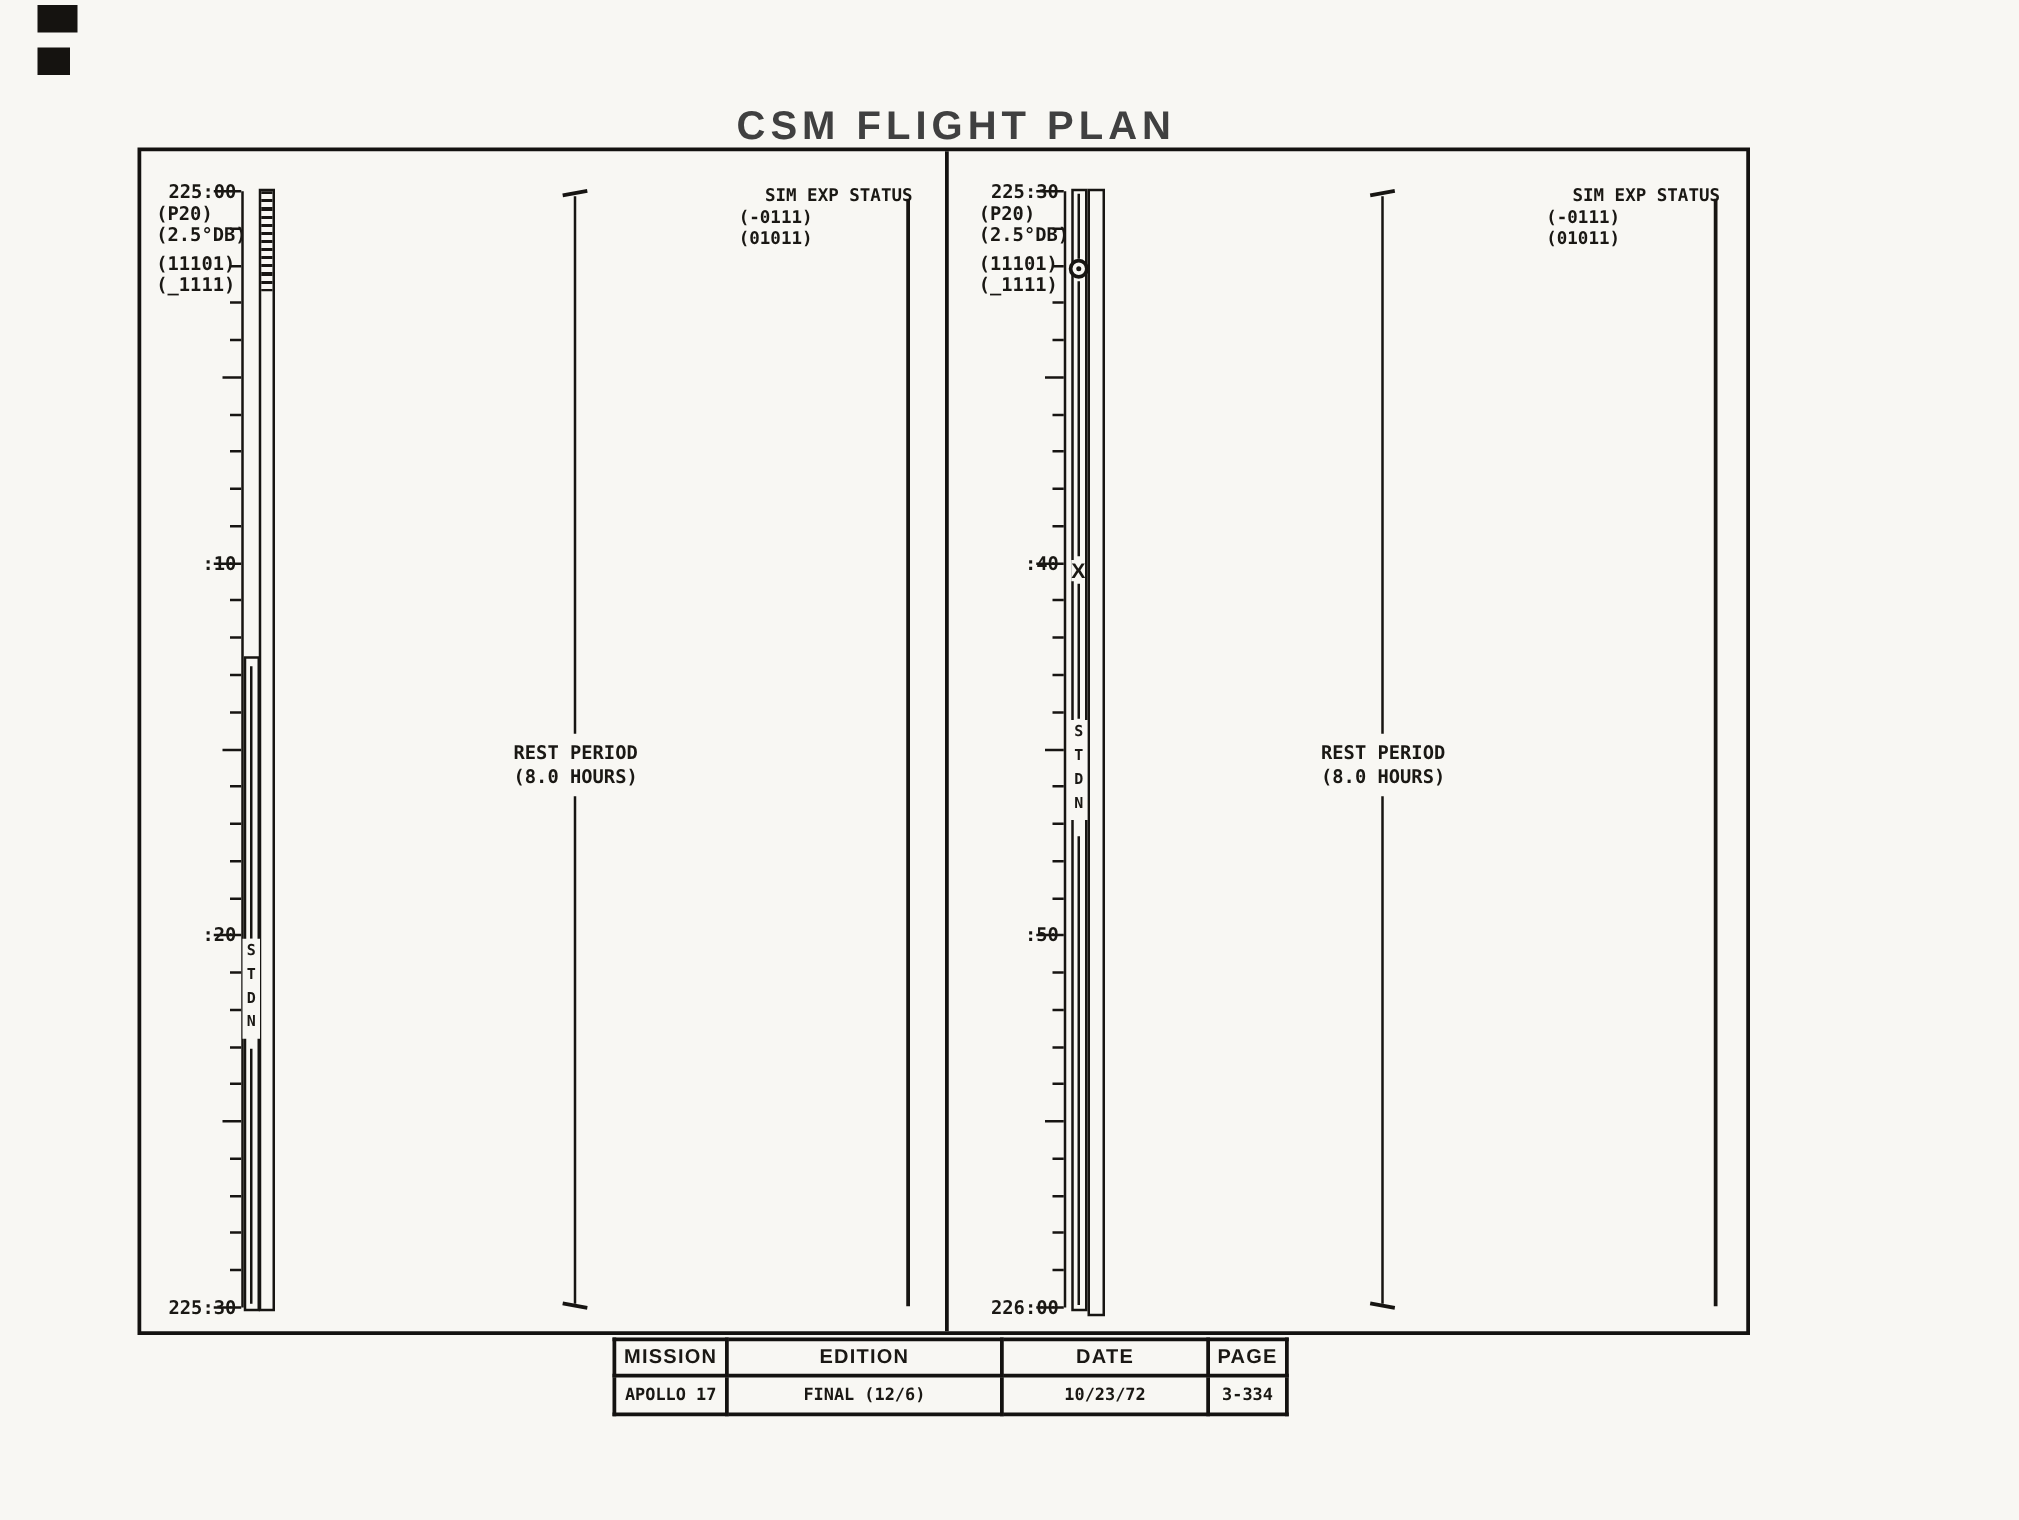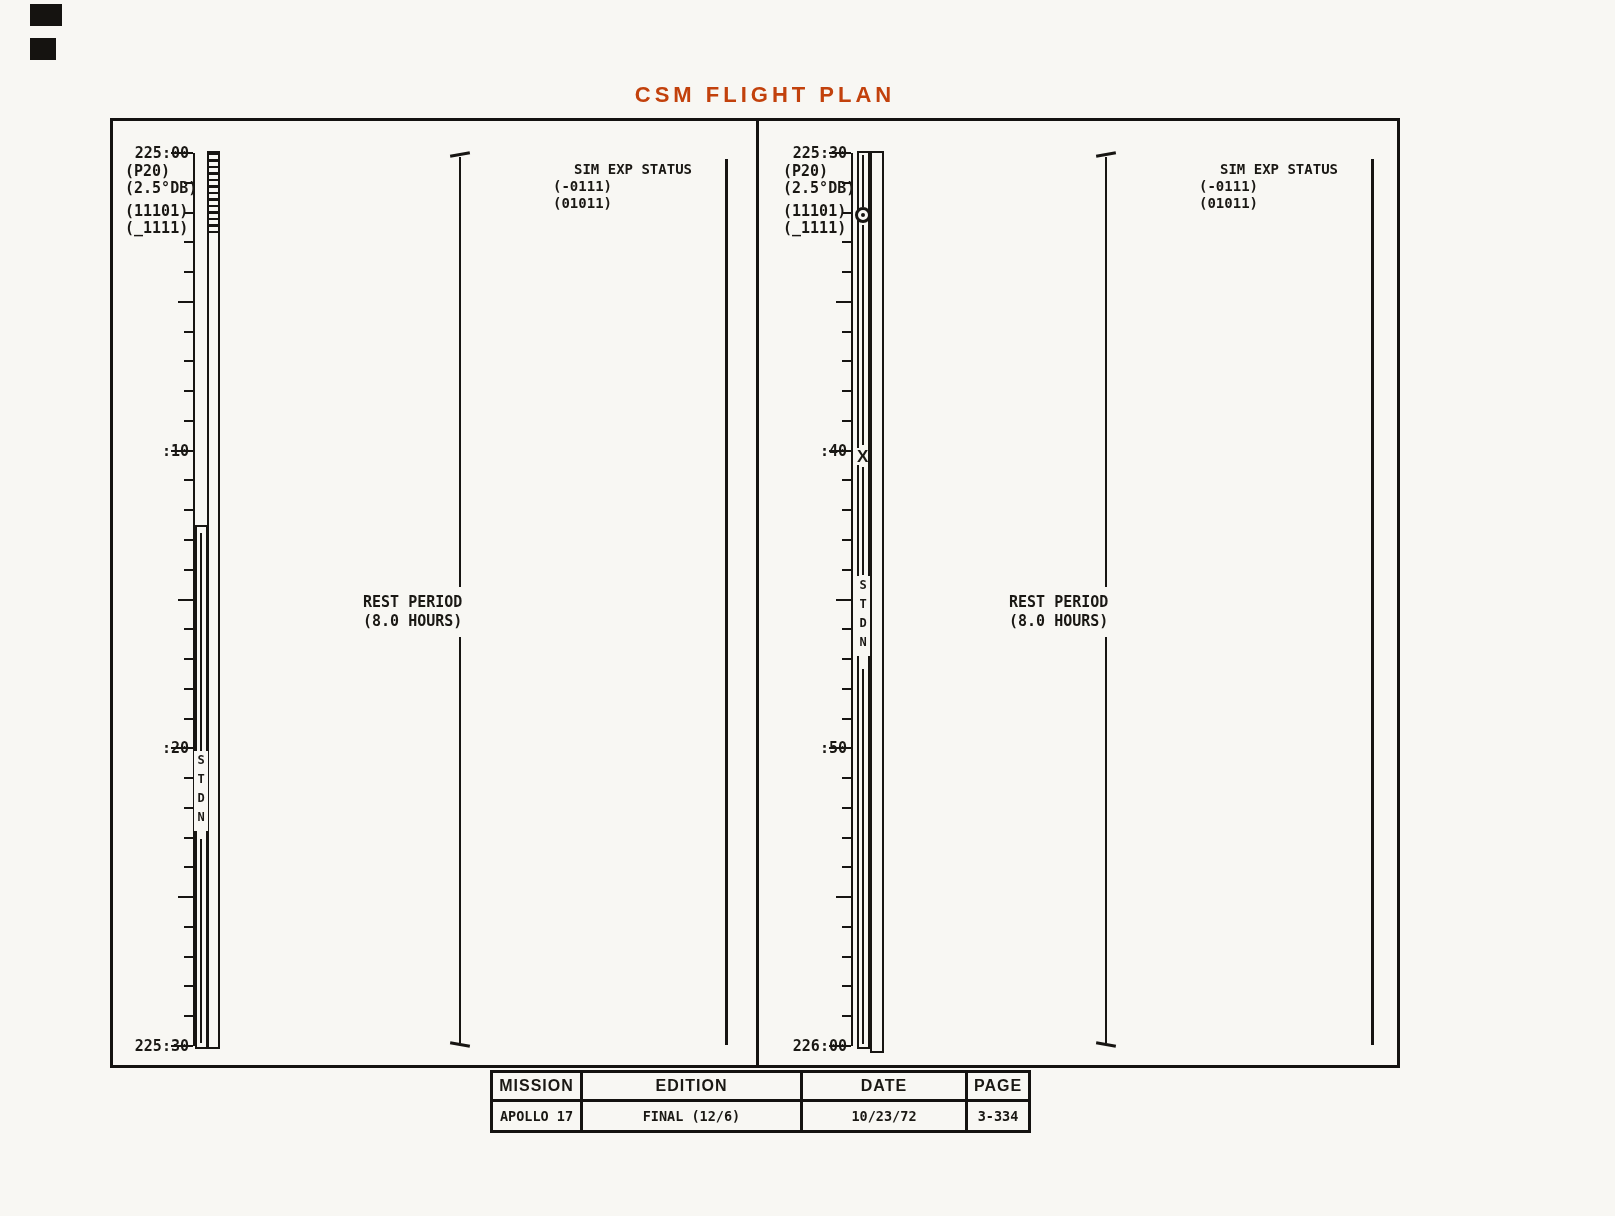--- a/index.html
+++ b/index.html
@@ -9,21 +9,21 @@
     font-family:"DejaVu Sans Mono", monospace;
     overflow:hidden;
   }
   .abs{position:absolute;}
   
   .blob{background:#151310;}
   
   .title{
     left:545px;top:82px;width:440px;text-align:center;
     font-family:"Liberation Sans", sans-serif;
-    font-weight:bold;font-size:22px;letter-spacing:4px;color:#c2410c;
+    font-weight:bold;font-size:32px;letter-spacing:4px;color:#404040;
   }
   
   .main-box{
     left:110px;top:118px;width:1290px;height:950px;
     border:3px solid #141210;box-sizing:border-box;
   }
   .divider{left:643px;top:0;width:3px;height:944px;background:#141210;}
   .panel{top:0;width:643px;height:944px;}
   .panel-left{left:0;}
   .panel-right{left:646px;}
@@ -54,26 +54,26 @@
     writing-mode:vertical-rl;text-orientation:upright;
     font-weight:bold;font-size:12px;letter-spacing:5px;
     text-align:center;background:#f8f7f3;padding:2px 0;
   }
   
   .rest-line{width:2px;background:#171512;top:36px;height:886px;left:346px;}
   .rest-cap{height:3px;background:#171512;width:20px;left:337px;}
   .rest-cap.top{top:32px;transform:rotate(-10deg);}
   .rest-cap.bot{top:922px;transform:rotate(10deg);}
   .rest-text{
-    left:250px;top:466px;width:195px;
+    left:250px;top:466px;width:195px;text-align:center;
     background:#f8f7f3;padding:6px 0;
     font-weight:bold;font-size:15px;line-height:19px;
   }
   
-  .sim-block{left:398px;top:28px;width:185px;font-weight:bold;font-size:14px;line-height:17px;margin-top:12px;}
+  .sim-block{left:436px;top:28px;width:185px;font-weight:bold;font-size:14px;line-height:17px;}
   .sim-title{text-align:right;padding-right:4px;}
   .sim-val{text-align:left;padding-left:42px;}
   .sim-line{left:612px;top:38px;width:3px;height:886px;background:#171512;}
   
   .cmd-box{
     border:3px solid #171512;background:#f8f7f3;
     width:160px;padding:3px 4px;
     font-weight:bold;font-size:12.5px;line-height:16px;white-space:pre;
   }
   .cmd-action{padding-left:15px;}

